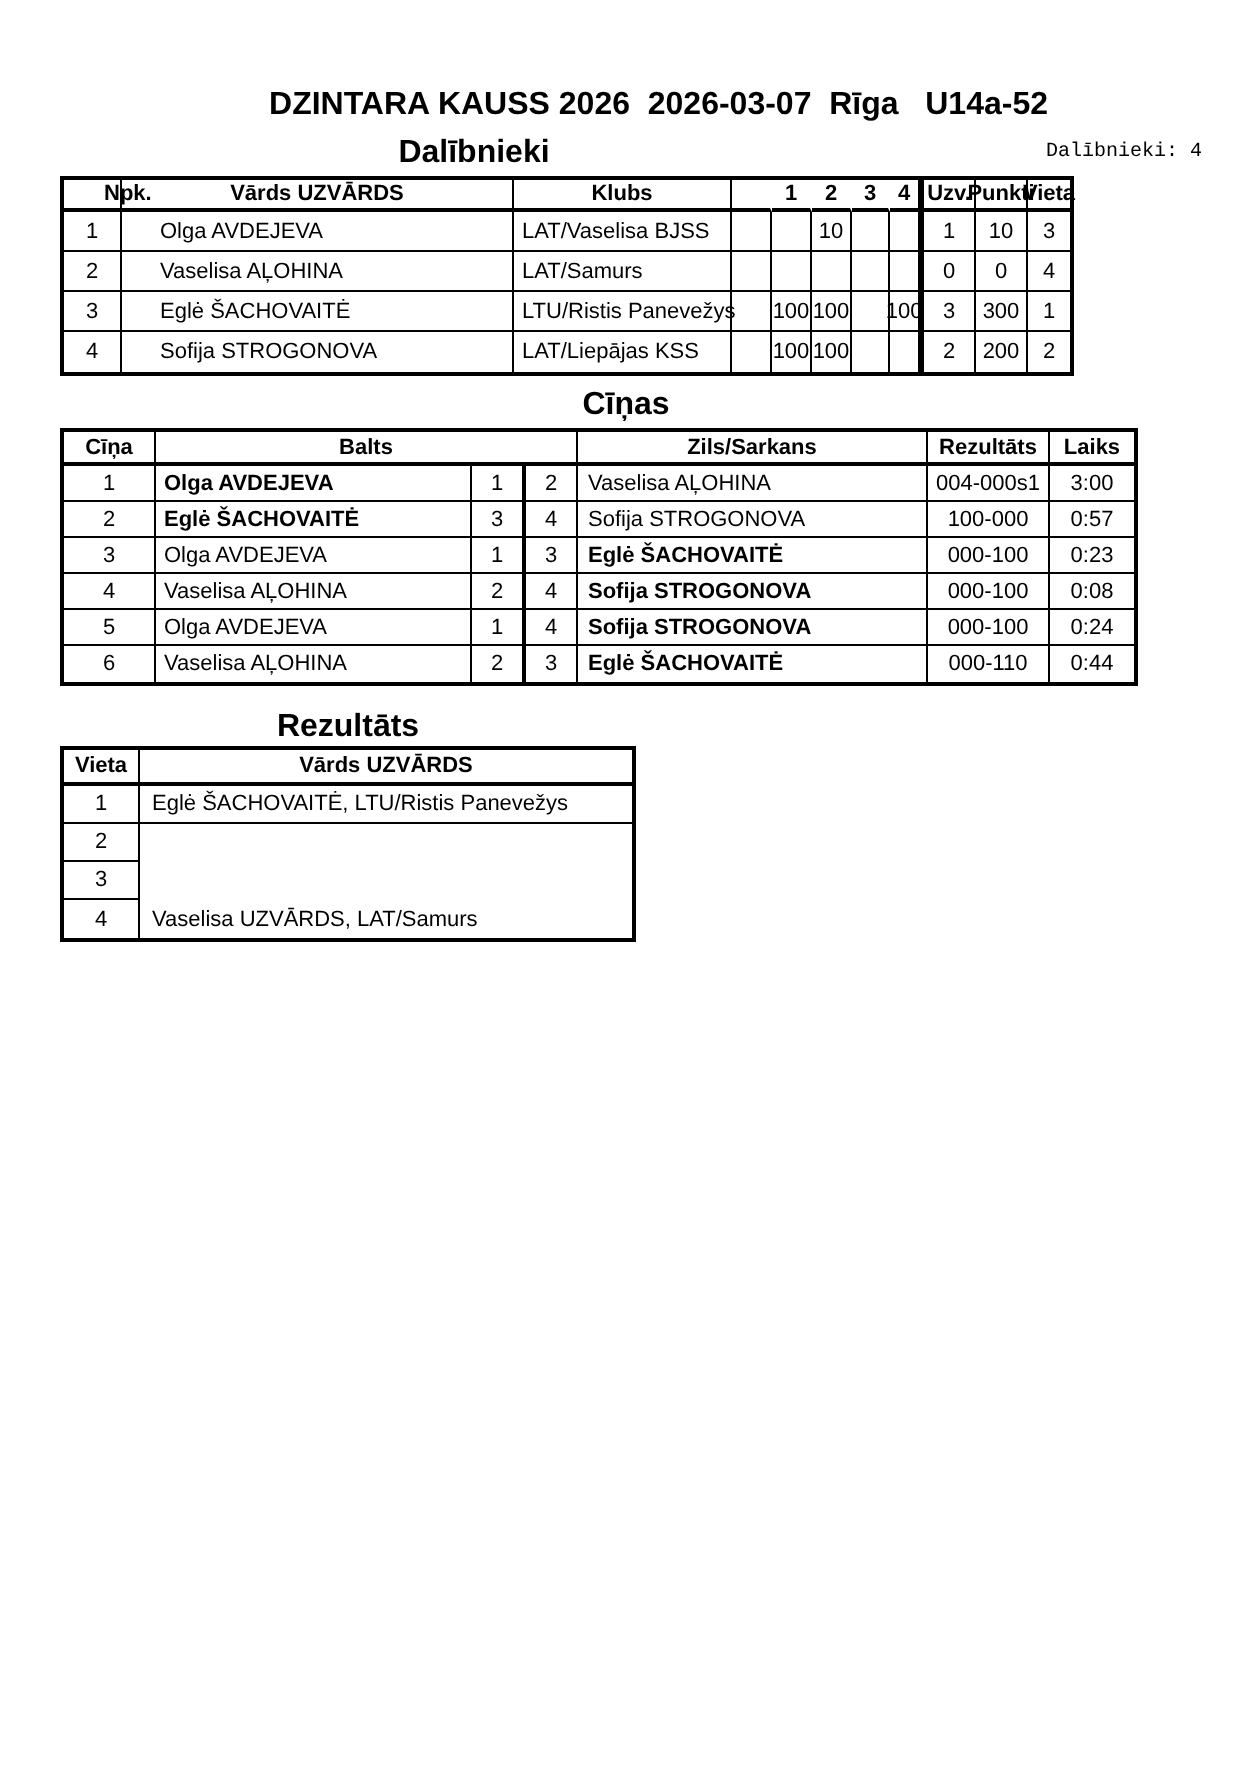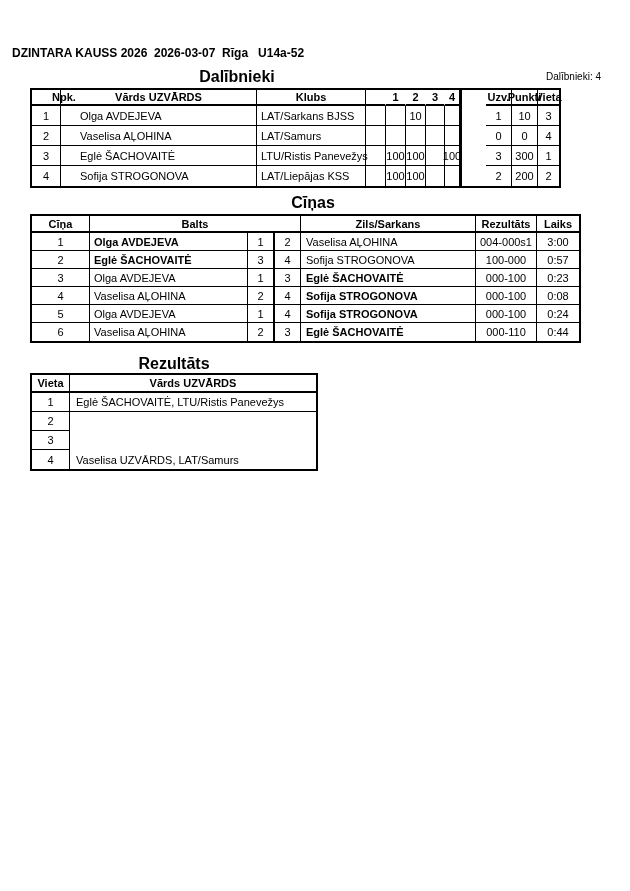--- a/index.html
+++ b/index.html
@@ -3,33 +3,33 @@
 <meta charset="utf-8">
 <style>
   html,body { margin:0; padding:0; background:#888; }
   .page {
     position:relative; width:630px; height:891px; margin:0 auto;
     background:#ffffff; color:#000;
     font-family:"Liberation Sans", sans-serif;
   }
   .title {
     position:absolute; top:40px; left:0; width:524px; height:26px;
-    text-align:left; font-size:12px; font-weight:bold;
-    white-space:pre; line-height:26px; letter-spacing:0px;padding-left:12px;
+    text-align:right; font-size:16px; font-weight:bold;
+    white-space:pre; line-height:26px; letter-spacing:0px;
   }
   .sec-heading {
     position:absolute; width:240px; text-align:center;
     font-size:16px; font-weight:bold; line-height:13px; white-space:pre;
   }
   #h-dal { top:70px; left:117px; }
   #h-cin { top:196px; left:193px; }
   #h-rez { top:357px; left:54px; }
   #count {
     position:absolute; top:70px; left:420px; width:181px;
-    text-align:right; font-size:10px; line-height:13px;
+    text-align:right; font-size:10px; line-height:13px;font-family:Liberation Mono, monospace;
   }
   .tbl { position:absolute; border:2px solid #000; background:#fff; }
   #t1 { left:30px; top:88px; }
   #t2 { left:30px; top:214px; }
   #t3 { left:30px; top:373px; }
   .row { display:flex; }
   .c {
     box-sizing:border-box;
     border-right:1px solid #000; border-bottom:1px solid #000;
     display:flex; align-items:center; justify-content:center;
@@ -43,31 +43,31 @@
 
   
   #t1 .hdr .c { height:16px; }
   #t1 .dr  .c { height:20px; }
   .t1-npk  { width:29px; }
   .t1-name { width:196px; padding-left:19px; justify-content:flex-start; }
   .t1-club { width:109px; padding-left:4px;  justify-content:flex-start; }
   .t1-g    { width:20px; }
   .t1-g3   { width:19px; }
   .t1-g4   { width:17px; border-right-width:3px; }
-  .t1-uzv  { width:26px;margin-left:24px; }
+  .t1-uzv  { width:26px; }
   .t1-pkt  { width:26px; }
   .t1-vieta{ width:21px; }
   #t1 .hdr .t1-npk  { justify-content:flex-start; padding-left:20px; }
   #t1 .hdr .t1-name { padding-left:0; justify-content:center; }
   #t1 .hdr .t1-club { padding-left:0; justify-content:center; }
 
   
   #t2 .hdr .c { height:17px; }
   #t2 .dr  .c { height:18px; }
-  .t2-no   { width:58px; }
+  .t2-no   { width:46px; }
   .t2-w    { width:158px; padding-left:4px; justify-content:flex-start; }
   .t2-n1   { width:27px; border-right-width:2px; }
   .t2-n2   { width:26px; }
   .t2-b    { width:175px; padding-left:5px; justify-content:flex-start; }
   .t2-res  { width:61px; }
   .t2-time { width:42px; }
   .t2-balts-h { width:211px; }
   .t2-zils-h  { width:175px; }
 
   
@@ -98,21 +98,21 @@
       <div class="c t1-g3 ghost">3</div>
       <div class="c t1-g4">4</div>
       <div class="c t1-uzv">Uzv.</div>
       <div class="c t1-pkt">Punkti</div>
       <div class="c t1-vieta noR">Vieta</div>
     </div>
 
     <div class="row dr">
       <div class="c t1-npk">1</div>
       <div class="c t1-name">Olga AVDEJEVA</div>
-      <div class="c t1-club">LAT/Sarkans BJSS</div>
+      <div class="c t1-club">LAT/Vaselisa BJSS</div>
       <div class="c t1-g"></div>
       <div class="c t1-g"></div>
       <div class="c t1-g">10</div>
       <div class="c t1-g3"></div>
       <div class="c t1-g4"></div>
       <div class="c t1-uzv">1</div>
       <div class="c t1-pkt">10</div>
       <div class="c t1-vieta noR">3</div>
     </div>
 

